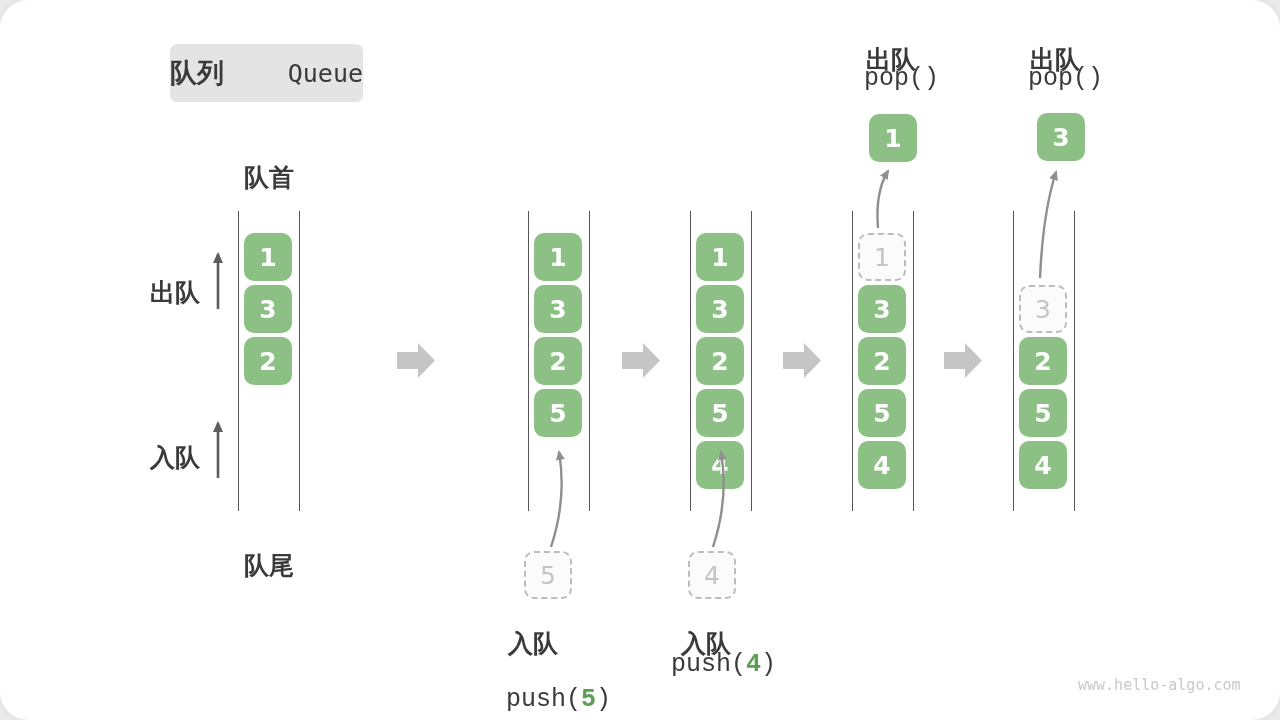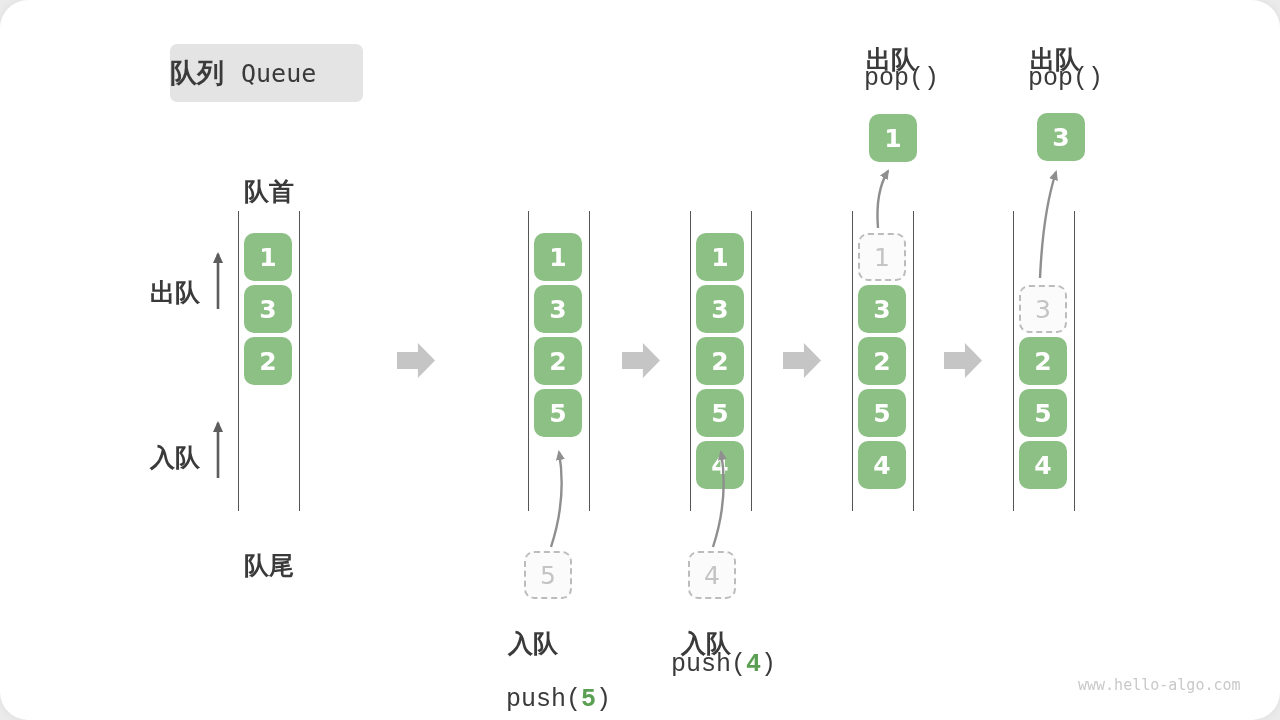--- a/index.html
+++ b/index.html
@@ -24,21 +24,21 @@
     overflow:hidden;
   }
   .canvas{
     position:absolute;left:0;top:0;width:1280px;height:720px;
     background:#ffffff;border-radius:28px;
     box-shadow:0 0 10px rgba(0,0,0,0.06);
   }
   .title-box{
     position:absolute;left:170px;top:44px;width:193px;height:58px;
     background:var(--title_bg);border-radius:7px;
-    display:flex;align-items:center;justify-content:flex-start;gap:11px;
+    display:flex;align-items:center;justify-content:space-between;gap:11px;
   }
   .title-zh{font-size:27px;font-weight:bold;color:var(--text_dark);}
   .title-en{font-size:25px;font-family:"DejaVu Sans Mono", monospace;color:var(--text_dark);margin-left:6px;}
 
   .zh-label{
     position:absolute;font-size:25px;font-weight:bold;color:var(--text_dark);
     white-space:nowrap;line-height:1;margin-top:16px;
   }
   .code-label{
     position:absolute;font-size:25px;font-family:Liberation Mono, monospace;
@@ -83,21 +83,21 @@
 </head>
 <body>
 
 <div class="canvas">
 
   <div class="title-box">
     <span class="title-zh">队列</span>
     <span class="title-en">Queue</span>
   </div>
 
-  <div class="zh-label" style="left:238px;top:163px;width:62px;text-align:center;">队首</div>
+  <div class="zh-label" style="left:238px;top:149px;width:62px;text-align:center;">队首</div>
   <div class="zh-label" style="left:238px;top:537px;width:62px;text-align:center;">队尾</div>
   <div class="zh-label" style="left:150px;top:264px;">出队</div>
   <div class="zh-label" style="left:150px;top:429px;">入队</div>
 
   <div class="channel" style="left:238px;">
     <div class="qbox s0">1</div>
     <div class="qbox s1">3</div>
     <div class="qbox s2">2</div>
   </div>
 

